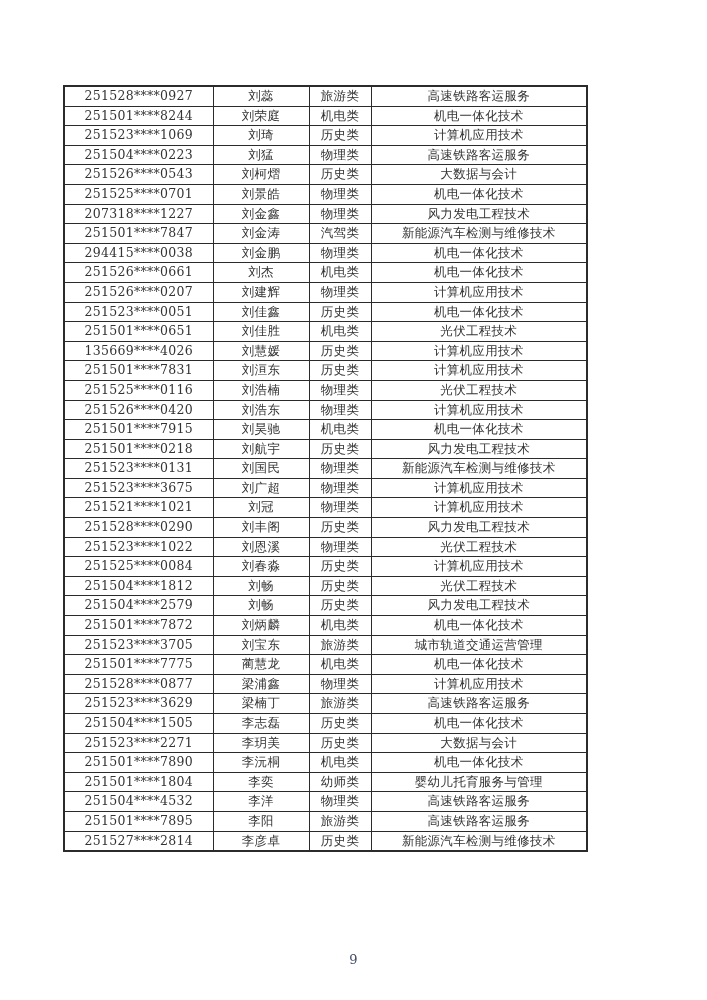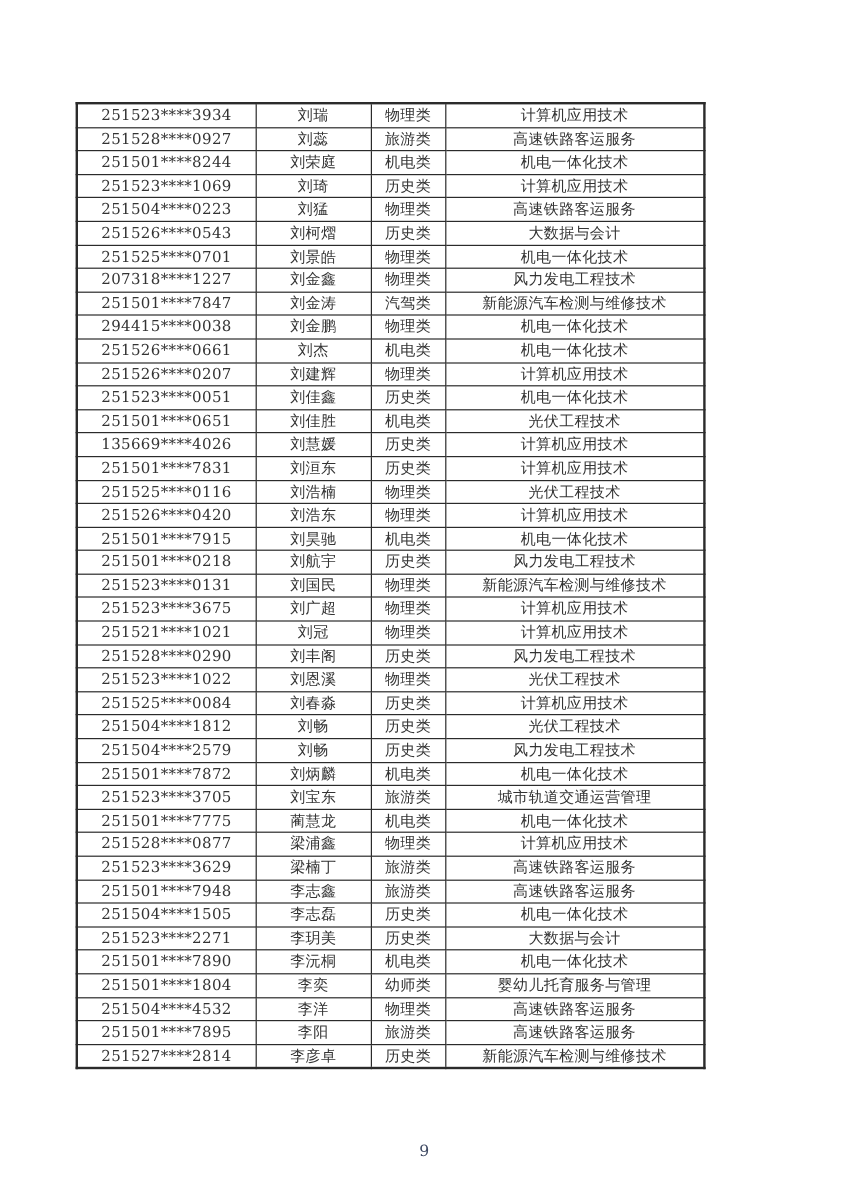--- a/index.html
+++ b/index.html
@@ -61,26 +61,20 @@
 
   <table class="roster">
     <colgroup>
       <col class="c-id">
       <col class="c-name">
       <col class="c-cat">
       <col class="c-major">
     </colgroup>
     <tbody>
         <tr>
-    <td>251523****3934</td>
-    <td>刘瑞</td>
-    <td>物理类</td>
-    <td>计算机应用技术</td>
-  </tr>
-        <tr>
     <td>251528****0927</td>
     <td>刘蕊</td>
     <td>旅游类</td>
     <td>高速铁路客运服务</td>
   </tr>
         <tr>
     <td>251501****8244</td>
     <td>刘荣庭</td>
     <td>机电类</td>
     <td>机电一体化技术</td>
@@ -259,26 +253,20 @@
     <td>物理类</td>
     <td>计算机应用技术</td>
   </tr>
         <tr>
     <td>251523****3629</td>
     <td>梁楠丁</td>
     <td>旅游类</td>
     <td>高速铁路客运服务</td>
   </tr>
         <tr>
-    <td>251501****7948</td>
-    <td>李志鑫</td>
-    <td>旅游类</td>
-    <td>高速铁路客运服务</td>
-  </tr>
-        <tr>
     <td>251504****1505</td>
     <td>李志磊</td>
     <td>历史类</td>
     <td>机电一体化技术</td>
   </tr>
         <tr>
     <td>251523****2271</td>
     <td>李玥美</td>
     <td>历史类</td>
     <td>大数据与会计</td>

